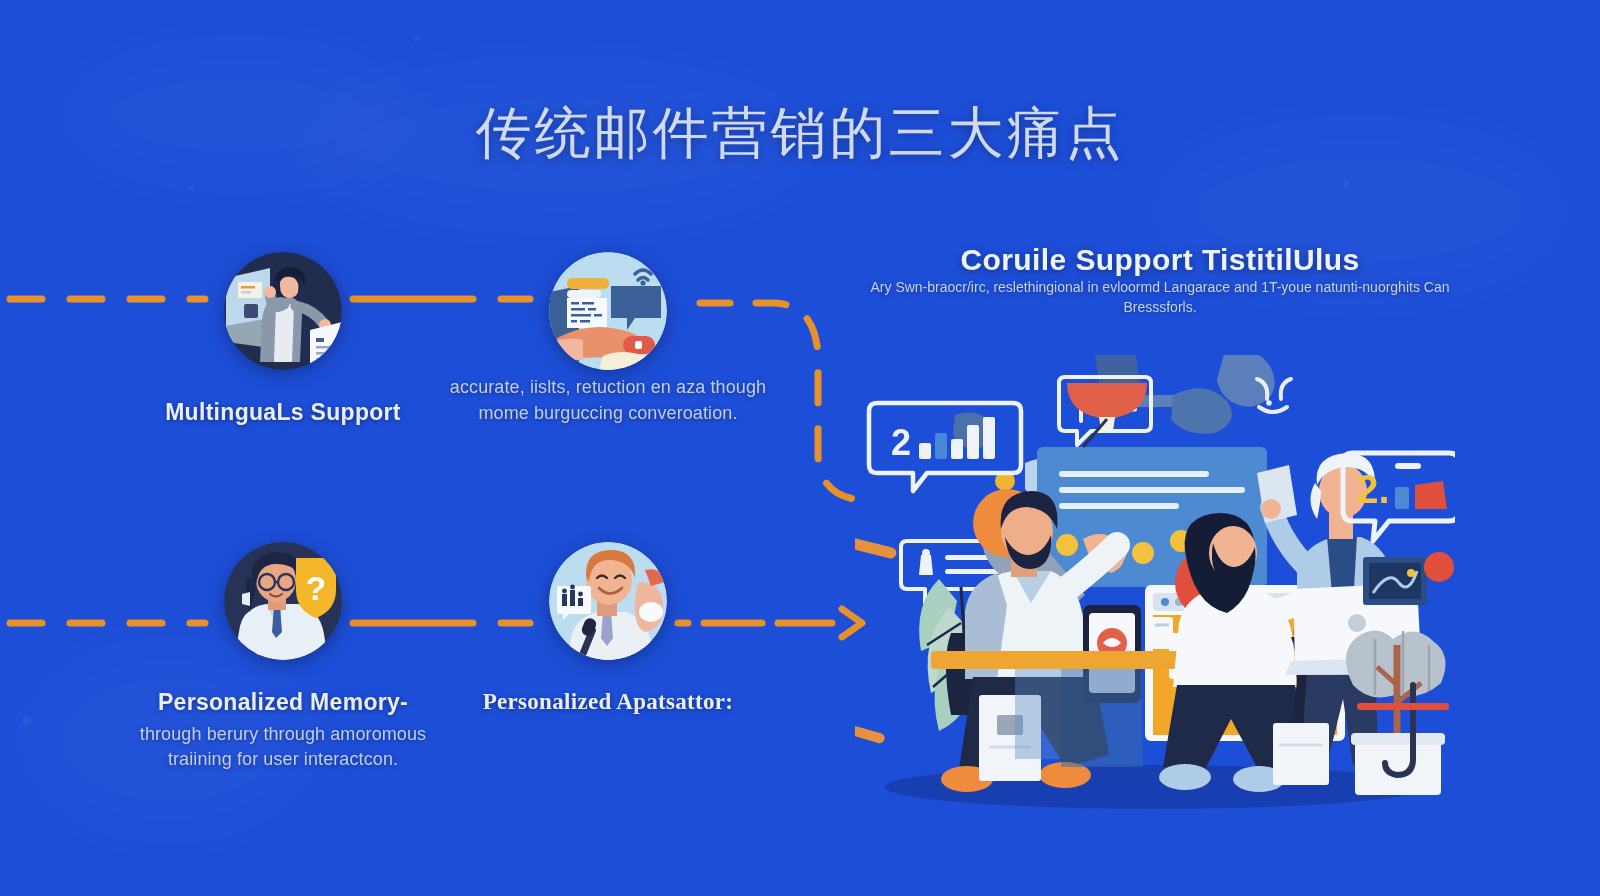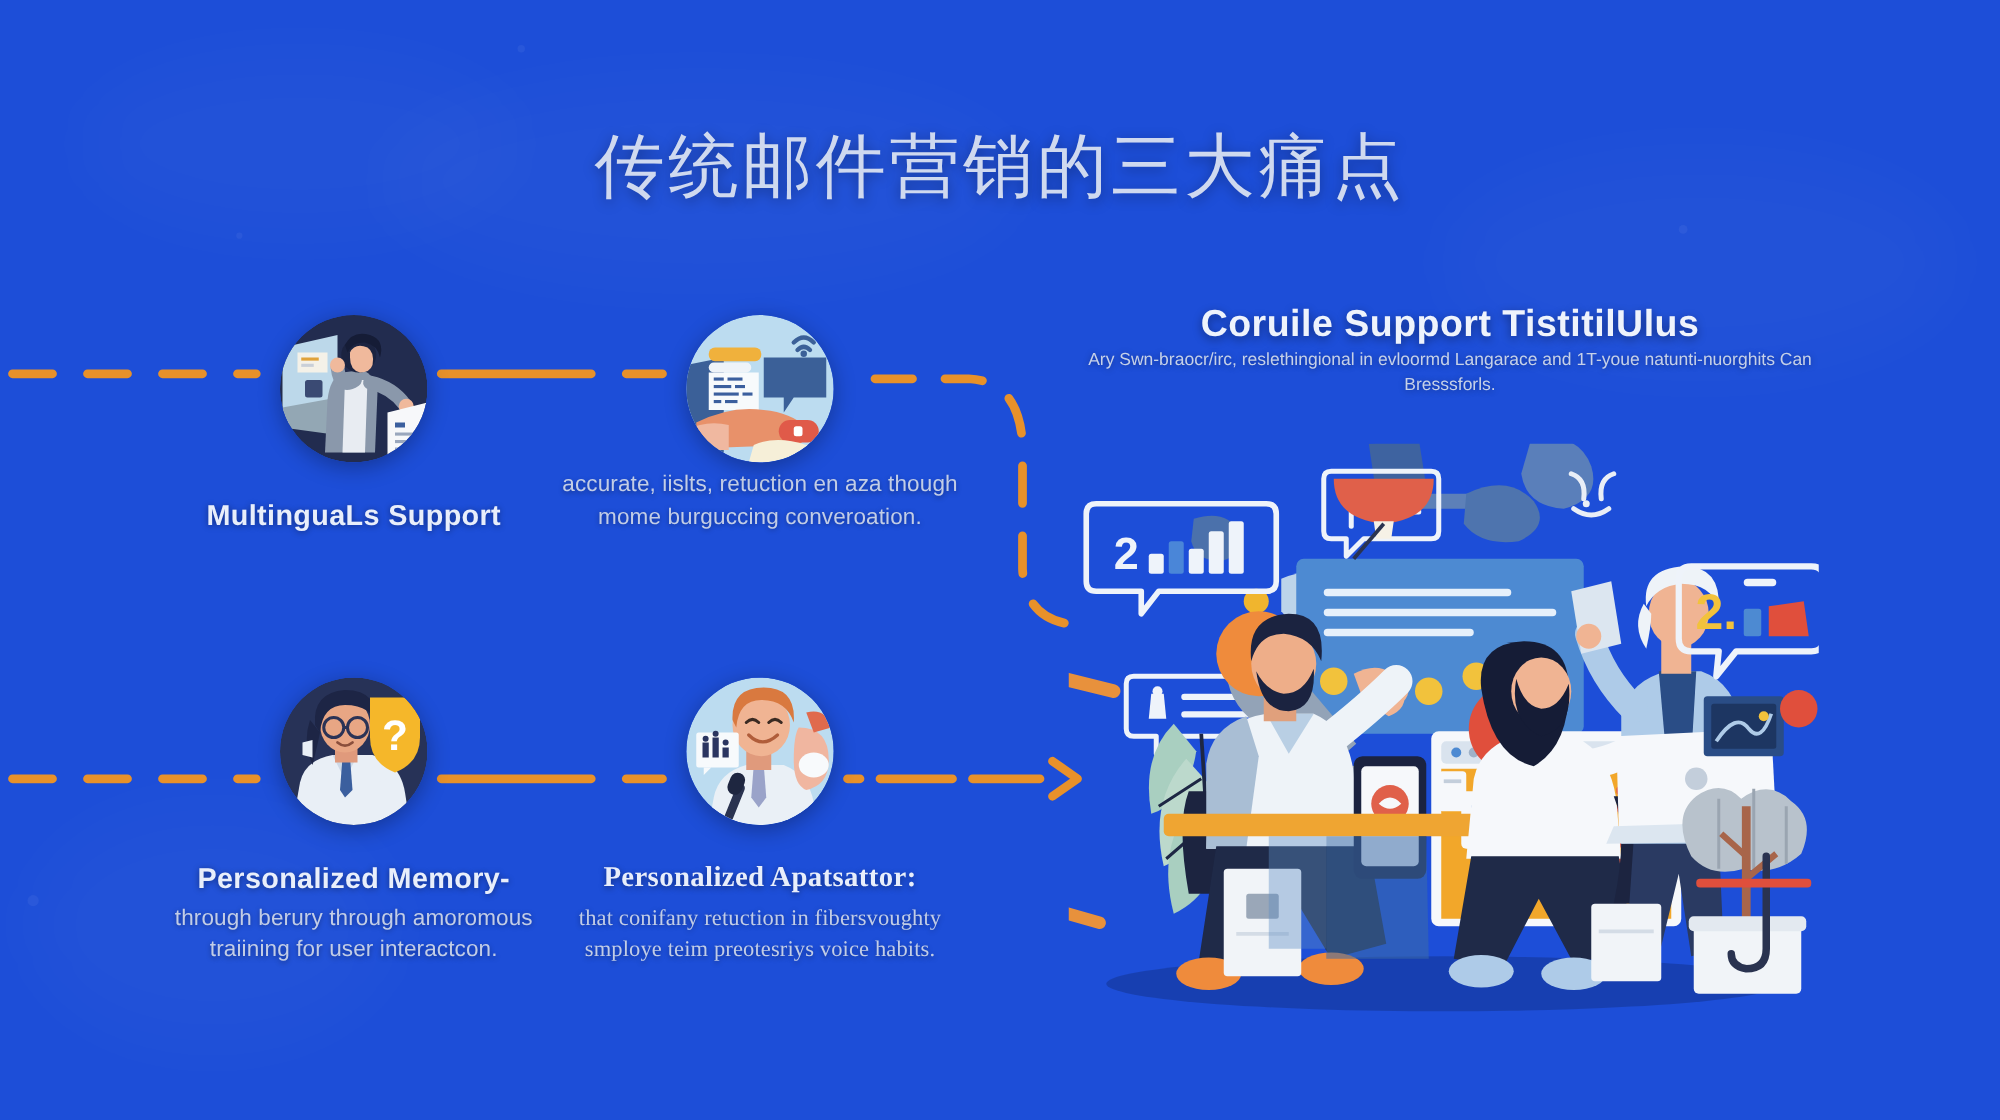--- a/index.html
+++ b/index.html
@@ -318,21 +318,20 @@
           <rect x="36" y="84" width="7" height="32" rx="3.5" fill="#2a3350" transform="rotate(22 39 98)"></rect>
           <rect x="34" y="76" width="12" height="18" rx="6" fill="#1e2640" transform="rotate(22 40 85)"></rect>
 
           <path d="M90 40 Q114 40 114 66 Q114 86 96 90 Q86 86 86 66 Q86 46 90 40 Z" fill="#f0b6a0"></path>
           <ellipse cx="102" cy="70" rx="12" ry="10" fill="#f8fafc"></ellipse>
           <path d="M96 28 Q112 24 116 40 L102 44 Z" fill="#e06a4d"></path>
         </g>
       </svg>
     </div>
     <div class="f-title">Personalized Apatsattor:</div>
-    <div class="f-desc">that conifany retuction in fibersvoughty smploye teim preotesriys voice habits.</div>
   </div>
 
   <div id="right-block">
     <div class="r-title">Coruile Support TistitilUlus</div>
     <div class="r-desc">Ary Swn-braocr/irc, reslethingional in evloormd Langarace and 1T-youe natunti-nuorghits Can Bresssforls.</div>
   </div>
 
   <div id="scene">
     <svg viewBox="0 0 600 460" width="600" height="460">
 

